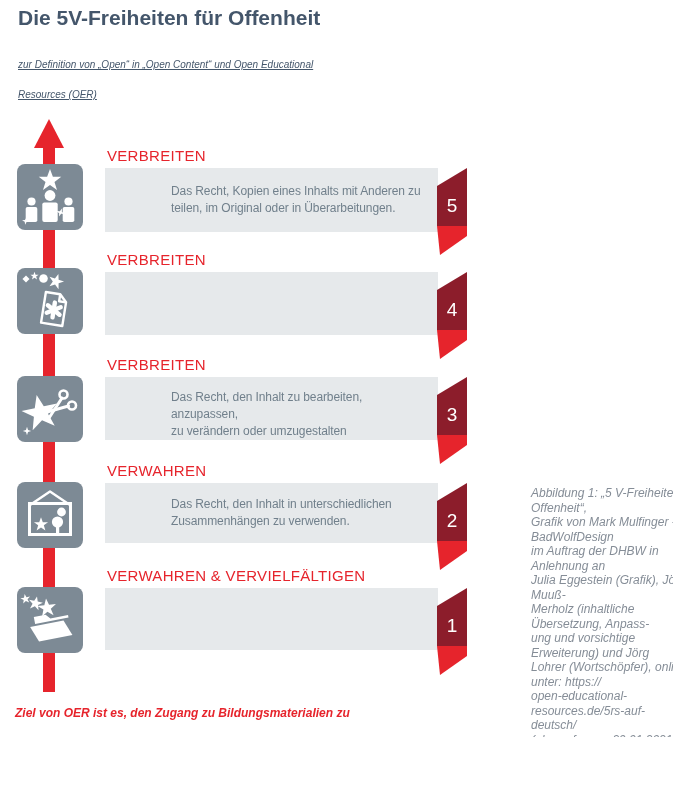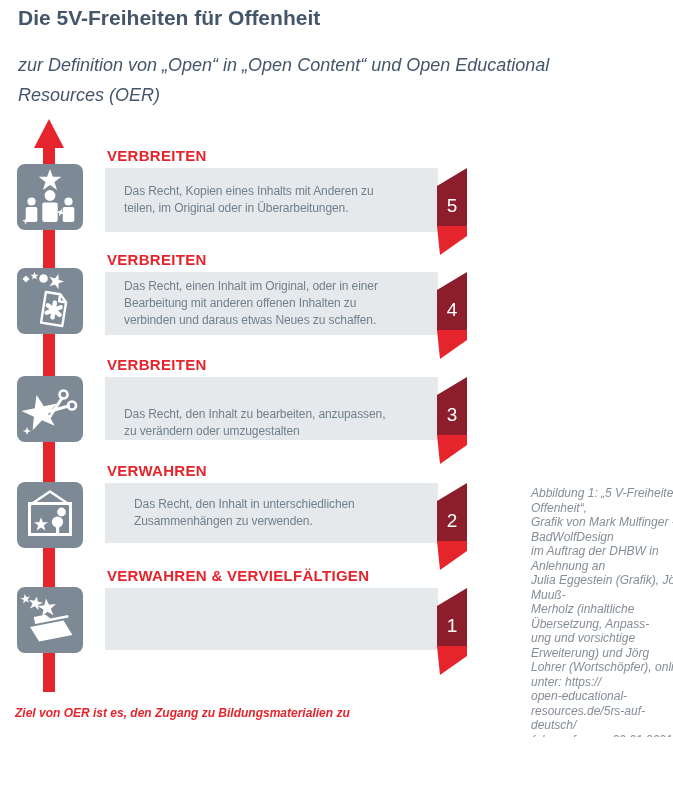--- a/index.html
+++ b/index.html
@@ -1,45 +1,45 @@
 <!DOCTYPE html>
 <html><head>
 <meta charset="utf-8">
 <style>
   * { box-sizing: border-box; }
   html,body { margin:0; padding:0; background:#fff; }
   body { font-family:"Liberation Sans", sans-serif; }
   .canvas { position:relative; width:673px; height:737px; background:#fff; overflow:hidden; }
 
   .title { position:absolute; left:18px; top:6px; font-size:21px; font-weight:bold; color:#44566b; }
-  .subtitle { position:absolute; left:18px; top:50px; width:600px; font-size:18px; font-style:italic;
-              color:#44566b; line-height:30px; white-space:pre-line; }
+  .subtitle { position:absolute; left:18px; top:50px; width:600px; font-size:10px; font-style:italic;
+              color:#44566b; line-height:30px; white-space:pre-line;text-decoration:underline; }
 
   .arrow-bar { position:absolute; left:43px; top:146px; width:12px; height:546px; background:#e6242c; }
   .arrow-head { position:absolute; left:34px; top:119px; width:0; height:0;
                 border-left:15px solid transparent; border-right:15px solid transparent;
                 border-bottom:29px solid #e6242c; }
 
   .row { position:absolute; left:17px; width:656px; }
   .icon-box { position:absolute; left:0; width:66px; height:66px; background:#7d8a95; border-radius:8px; }
   .icon-box svg { position:absolute; left:0; top:0; }
-  .freedom-title { position:absolute; left:90px; top:0; font-size:15px; font-weight:bold;
+  .freedom-title { position:absolute; left:90px; top:0; font-size:15px; font-weight:normal;
                    color:#e6242c; letter-spacing:0.3px; }
   .desc-box { position:absolute; left:88px; width:333px; background:#e6e9eb;
               display:flex; align-items:center; }
   .desc-text { padding:0 6px 0 19px; font-size:12px; line-height:17px; color:#71808c;
-               white-space:pre-line; letter-spacing:-0.1px; }
+               white-space:pre-line; letter-spacing:-0.1px;margin-left:47px; }
   .ribbon { position:absolute; right:-29px; top:-2px; width:30px; height:94px; }
   .ribbon .num { position:absolute; left:0; top:29px; width:30px; text-align:center;
                  color:#fff; font-size:19px; }
 
   .r1 { top:147px; } .r1 .icon-box { top:17px; } .r1 .desc-box { top:21px; height:64px; }
   .r2 { top:251px; } .r2 .icon-box { top:17px; } .r2 .desc-box { top:21px; height:63px; }
   .r3 { top:356px; } .r3 .icon-box { top:20px; } .r3 .desc-box { top:21px; height:63px;align-items:flex-end; }
-  .r4 { top:462px; } .r4 .icon-box { top:20px; } .r4 .desc-box { top:21px; height:60px;padding-left:10px; }
+  .r4 { top:462px; } .r4 .icon-box { top:20px; } .r4 .desc-box { top:21px; height:60px; }
   .r5 { top:567px; } .r5 .icon-box { top:20px; } .r5 .desc-box { top:21px; height:62px; }
 
   .caption { position:absolute; left:531px; top:486px; width:170px; font-size:12px; font-style:italic;
              color:#858d97; line-height:14.5px; white-space:pre-line; overflow-wrap:anywhere; }
   .footer { position:absolute; left:15px; top:699px; width:640px; font-size:12px; font-weight:bold;
             font-style:italic; color:#e6242c; line-height:28.5px; white-space:pre-line; }
   .defs-svg { position:absolute; width:0; height:0; }
 </style>
 </head>
 <body>
@@ -101,23 +101,20 @@
           <line x1="30.5" y1="45.8" x2="43.5" y2="38.2"></line>
         </g>
         <rect x="6.5" y="8.5" width="5" height="5" transform="rotate(45 9 11)"></rect>
         <use href="#star5" transform="translate(17.5,8) scale(0.42)"></use>
         <circle cx="26.5" cy="10.5" r="4.3"></circle>
         <use href="#star5" transform="translate(39,13.5) scale(0.78) rotate(18)"></use>
       </svg>
     </div>
     <div class="freedom-title">VERBREITEN</div>
     <div class="desc-box">
-      <div class="desc-text">Das Recht, einen Inhalt im Original, oder in einer
-Bearbeitung mit anderen offenen Inhalten zu
-verbinden und daraus etwas Neues zu schaffen.</div>
       <div class="ribbon">
         <svg viewBox="0 0 30 94" width="30" height="94">
           <polygon points="0,20 30,2 30,60 0,60" fill="#8c1d2b"></polygon>
           <polygon points="0,60 30,60 30,70 3,89" fill="#e6242c"></polygon>
         </svg>
         <span class="num">4</span>
       </div>
     </div>
   </div>
 

